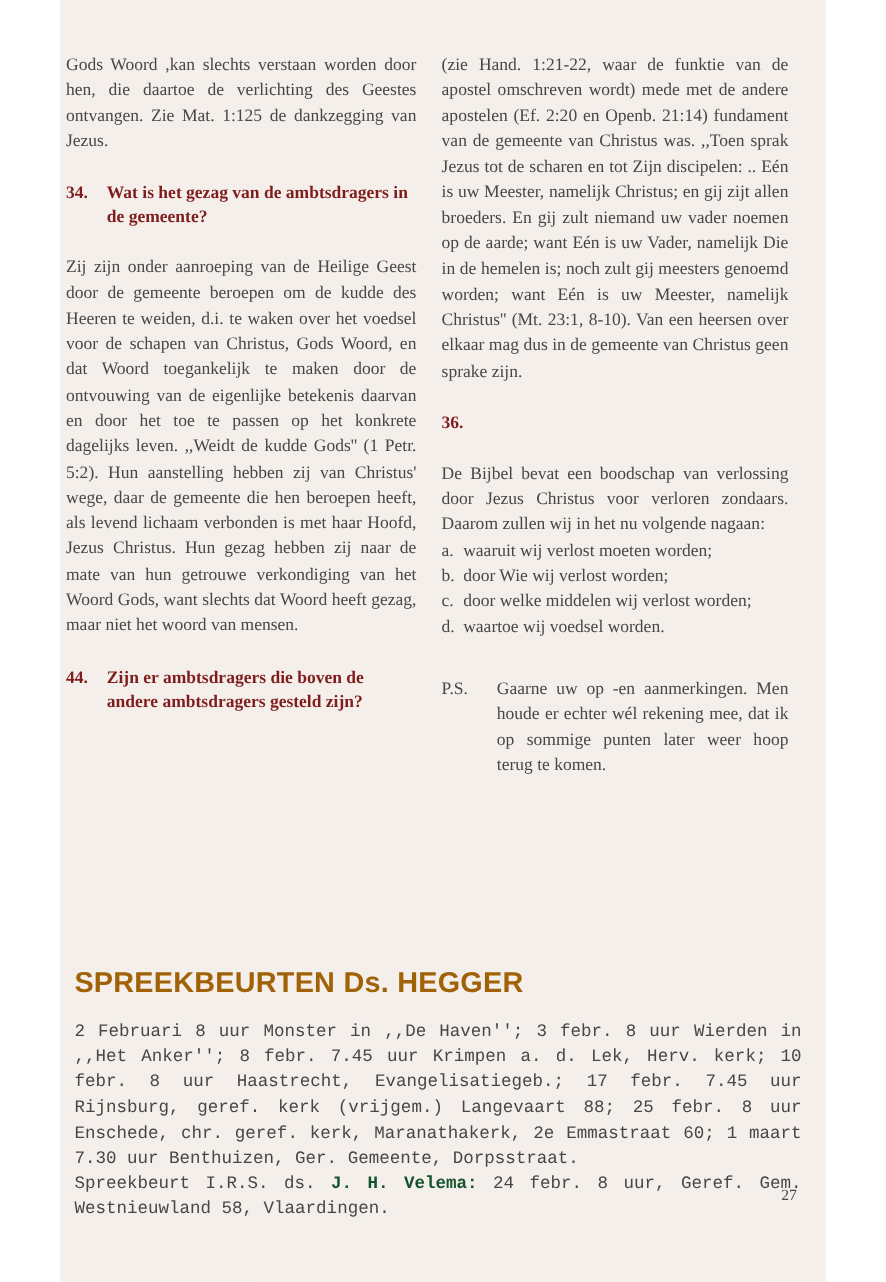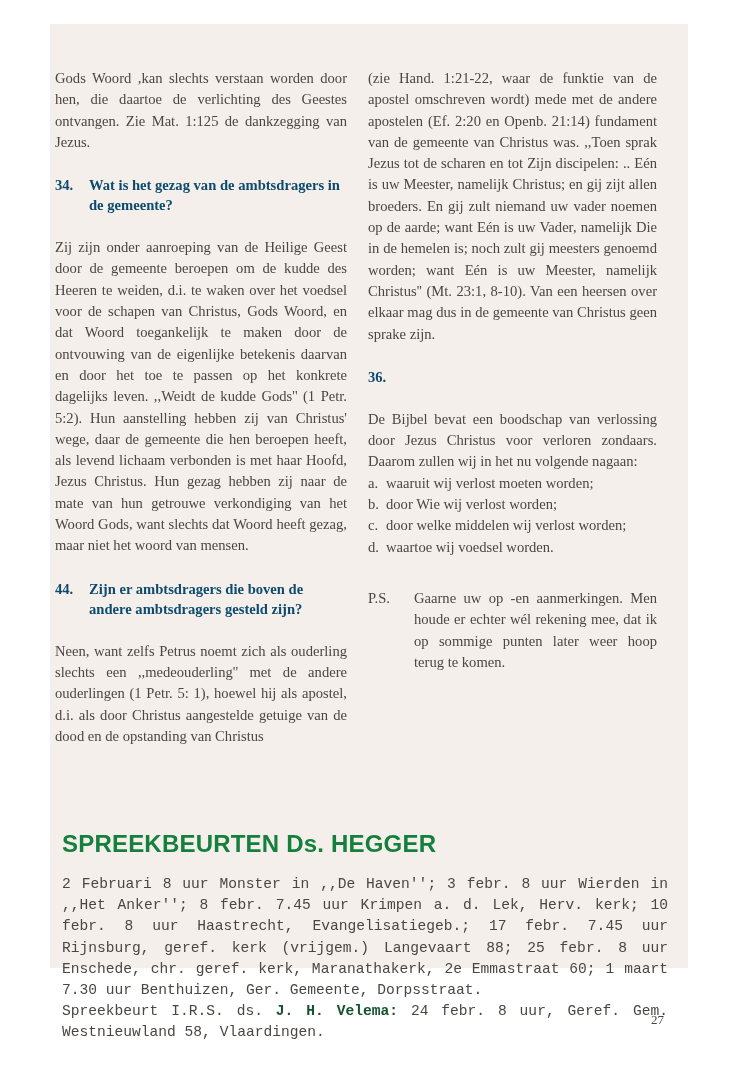--- a/index.html
+++ b/index.html
@@ -1,48 +1,47 @@
 <!DOCTYPE html>
 <html><head>
 <meta charset="utf-8">
 <style>
   html, body { margin: 0; padding: 0; background: #ffffff; }
   body { width: 738px; height: 1068px; position: relative; overflow: hidden; }
   .page {
-    position: absolute; left: 50px; top: 0; width: 638px; height: 944px;
+    position: absolute; left: 50px; top: 0; width: 638px; height: 1068px;
     background: #f4efea;
-    margin-top: 24px;
   }
   .col {
     position: absolute; top: 44px;
     font-family: "Liberation Serif", "DejaVu Serif", serif;
     font-size: 14.6px; line-height: 21.3px; color: #4a4643;
     text-align: justify;
   }
   .col.left { left: 5px; width: 292px; }
   .col.right { left: 318px; width: 289px; }
   .col p { margin: 0; }
   .q {
-    font-weight: bold; color: #0c4a6e; margin: 0;
+    font-weight: bold; color: #7f1d1d; margin: 0;
     display: flex; font-size: 14.6px; line-height: 20px; text-align: left;
   }
   .q .num { width: 34px; flex: none; }
   .q .txt { flex: 1; }
   .gap-m { height: 22px; }
   .list { margin: 0; padding: 0; list-style: none; }
   .list li { display: flex; }
   .list .lbl { width: 18px; flex: none; }
   .list .lt { flex: 1; }
   .ps { display: flex; margin-top: 0; }
   .ps .lbl { width: 46px; flex: none; }
   .ps .lt { flex: 1; }
   .heading {
     position: absolute; left: 12px; top: 806px;
     font-family: "Liberation Sans", "DejaVu Sans", sans-serif;
-    font-weight: bold; font-size: 24px; color: #15803d; letter-spacing: 0.2px;
+    font-weight: bold; font-size: 24px; color: #a16207; letter-spacing: 0.2px;
     margin: 0;
   }
   .sched {
     position: absolute; left: 12px; top: 850px; width: 606px;
     font-family: Liberation Mono, monospace;
     font-size: 14.6px; line-height: 21.2px; color: #4a4643; text-align: justify;
   }
   .sched p { margin: 0; }
   .sched b { color: #14532d; }
   .pagenum {
@@ -64,21 +63,20 @@
       <span class="txt">Wat is het gezag van de ambtsdragers in de gemeente?</span>
     </div>
     <div class="gap-m"></div>
     <p>Zij zijn onder aanroeping van de Heilige Geest door de gemeente beroepen om de kudde des Heeren te weiden, d.i. te waken over het voedsel voor de schapen van Christus, Gods Woord, en dat Woord toegankelijk te maken door de ontvouwing van de eigenlijke betekenis daarvan en door het toe te passen op het konkrete dagelijks leven. ,,Weidt de kudde Gods'' (1 Petr. 5:2). Hun aanstelling hebben zij van Christus' wege, daar de gemeente die hen beroepen heeft, als levend lichaam verbonden is met haar Hoofd, Jezus Christus. Hun gezag hebben zij naar de mate van hun getrouwe verkondiging van het Woord Gods, want slechts dat Woord heeft gezag, maar niet het woord van mensen.</p>
     <div class="gap-m"></div>
     <div class="q">
       <span class="num">44.</span>
       <span class="txt">Zijn er ambtsdragers die boven de andere ambtsdragers gesteld zijn?</span>
     </div>
     <div class="gap-m"></div>
-    <p>Neen, want zelfs Petrus noemt zich als ouderling slechts een ,,medeouderling'' met de andere ouderlingen (1 Petr. 5: 1), hoewel hij als apostel, d.i. als door Christus aangestelde getuige van de dood en de opstanding van Christus</p>
   </div>
 
   <div class="col right">
     <p>(zie Hand. 1:21-22, waar de funktie van de apostel omschreven wordt) mede met de andere apostelen (Ef. 2:20 en Openb. 21:14) fundament van de gemeente van Christus was. ,,Toen sprak Jezus tot de scharen en tot Zijn discipelen: .. Eén is uw Meester, namelijk Christus; en gij zijt allen broeders. En gij zult niemand uw vader noemen op de aarde; want Eén is uw Vader, namelijk Die in de hemelen is; noch zult gij meesters genoemd worden; want Eén is uw Meester, namelijk Christus'' (Mt. 23:1, 8-10). Van een heersen over elkaar mag dus in de gemeente van Christus geen sprake zijn.</p>
     <div class="gap-m"></div>
     <div class="q">
       <span class="num">36.</span>
     </div>
     <div class="gap-m"></div>
     <p>De Bijbel bevat een boodschap van verlossing door Jezus Christus voor verloren zondaars. Daarom zullen wij in het nu volgende nagaan:</p>

